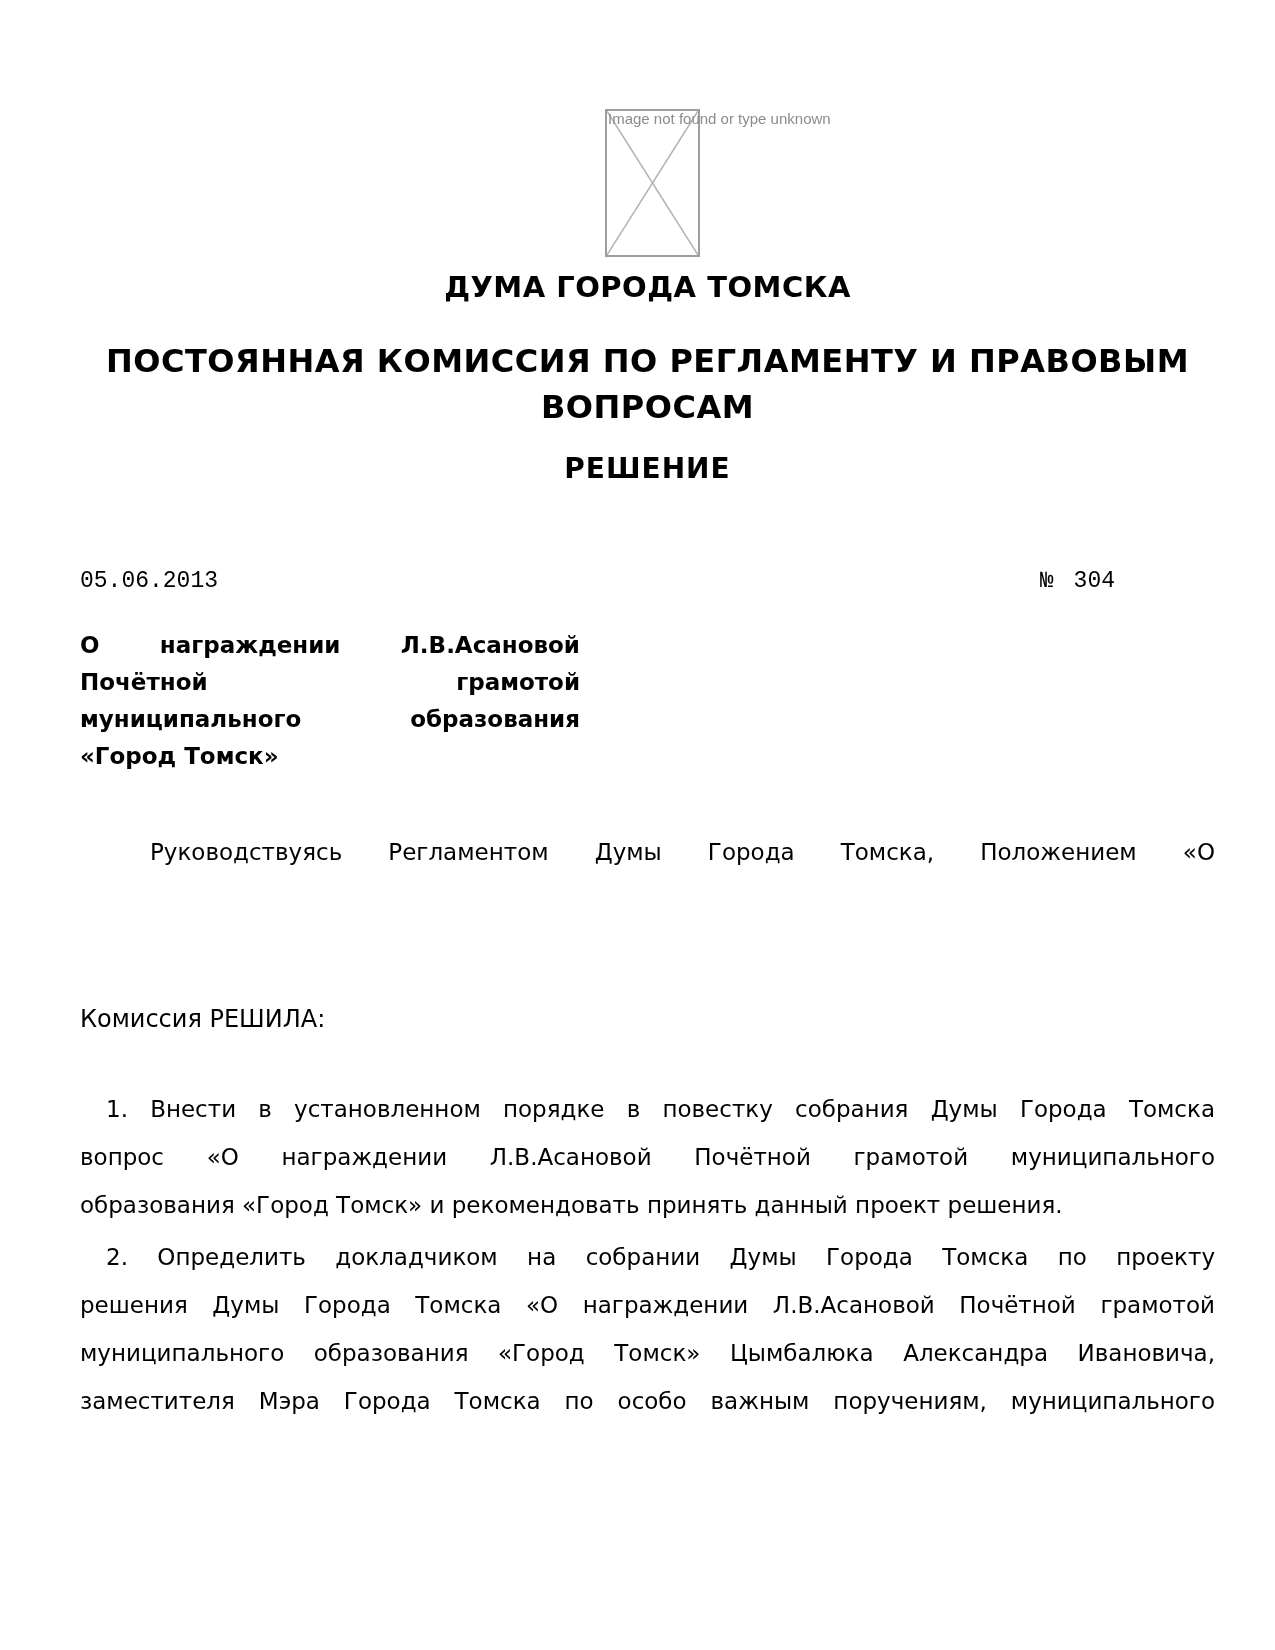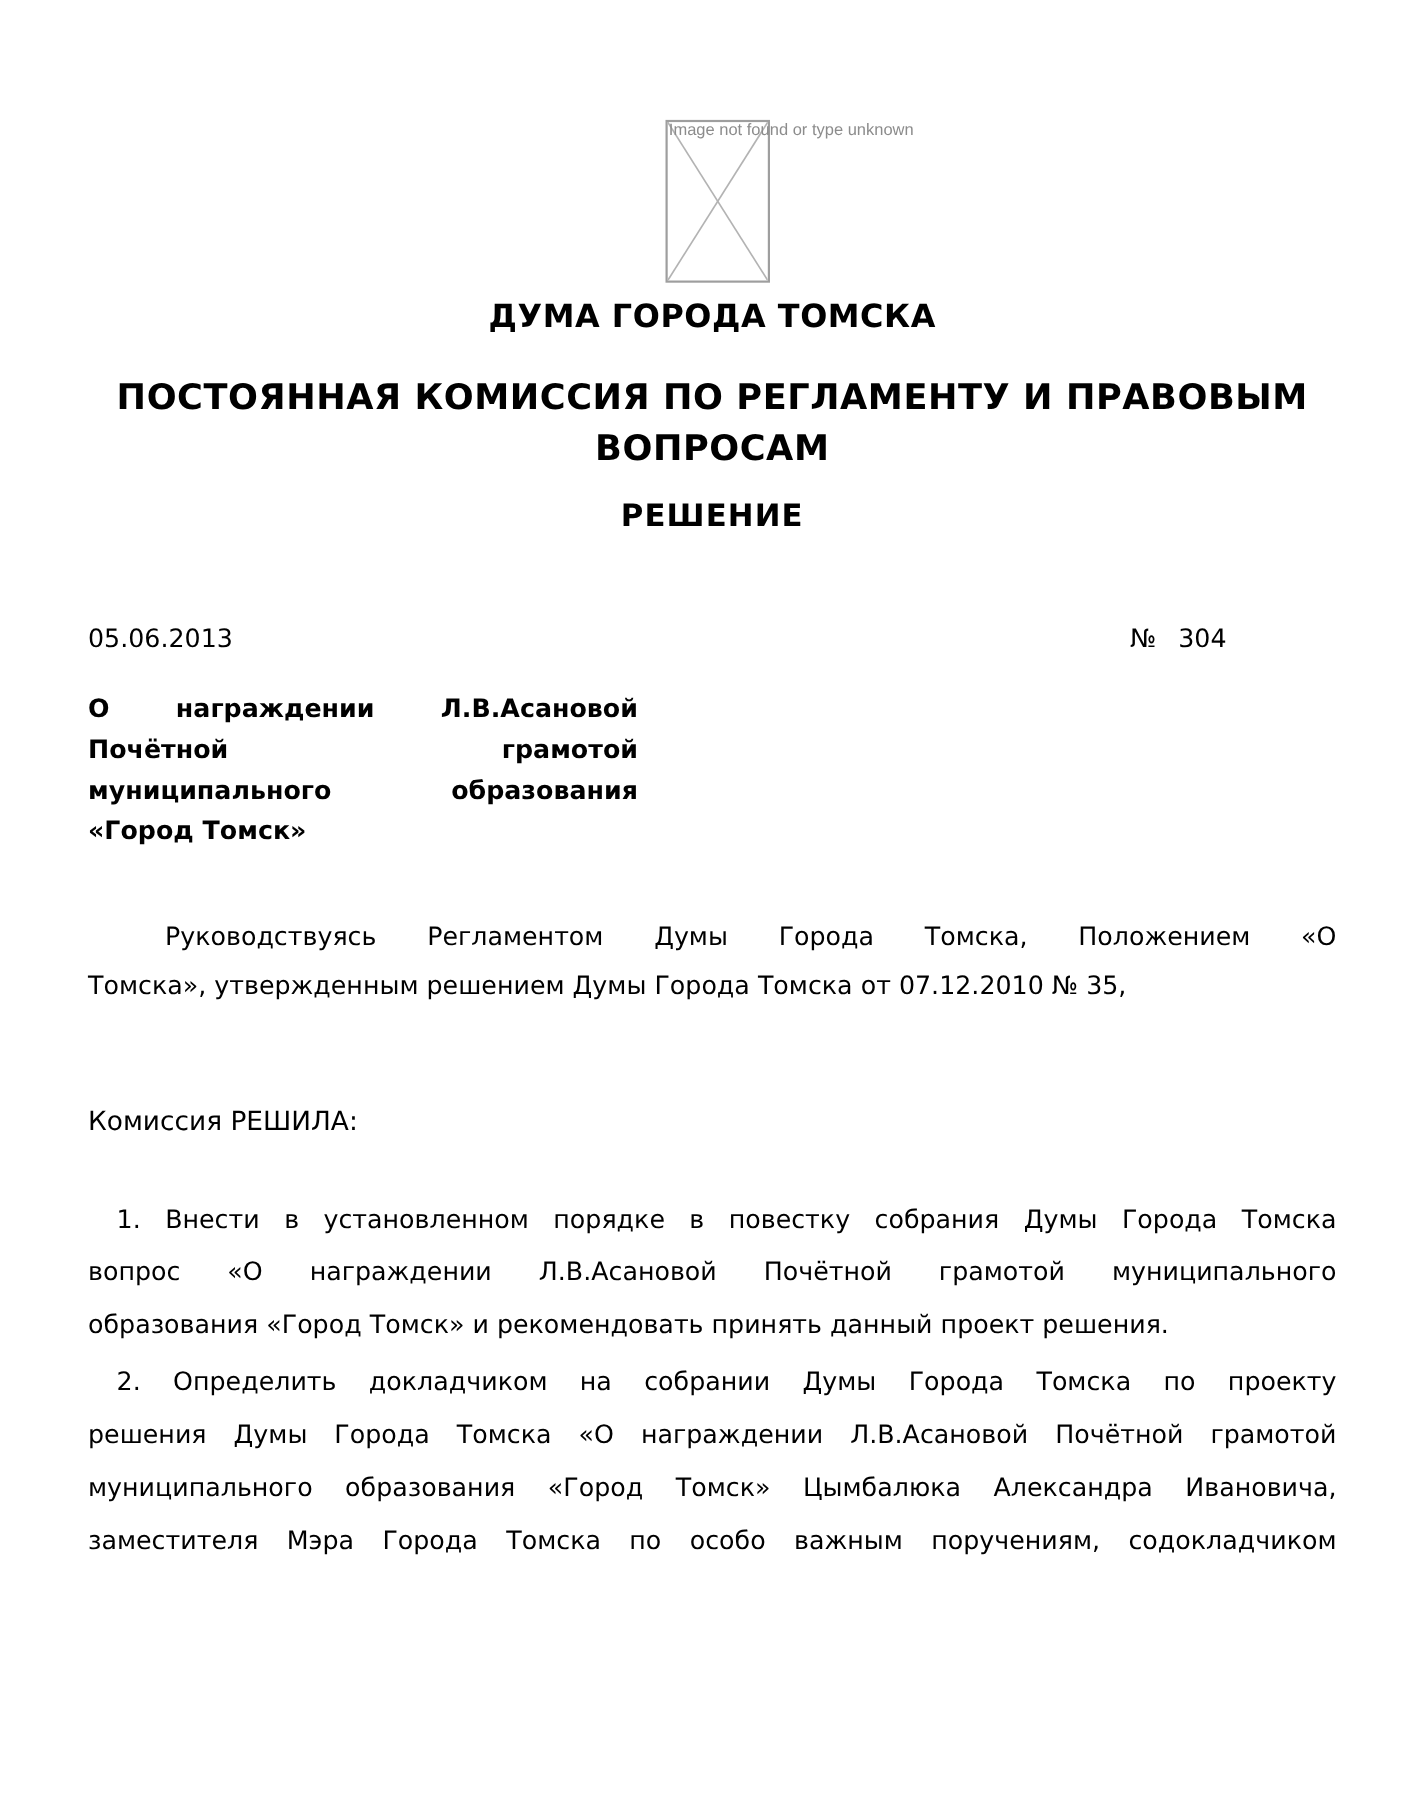--- a/index.html
+++ b/index.html
@@ -44,21 +44,21 @@
   .title3{
     position:absolute; left:80px; top:452px; width:1135px;
     text-align:center;
     font-size:28px; font-weight:bold; line-height:34px;
     letter-spacing:1px;
   }
   
   .meta-row{
     position:absolute; left:80px; top:566px; width:1135px;
     display:flex; justify-content:space-between; align-items:center;
-    font-size:23px; line-height:30px;
+    font-size:23px; line-height:30px;font-family:Liberation Mono, monospace;
   }
   .meta-num{ margin-right:100px; display:inline-flex; gap:20px; }
   
   .subject{
     position:absolute; left:80px; top:627px; width:500px;
     font-size:23px; font-weight:bold; line-height:37px;
   }
   
   .preamble{
     position:absolute; left:80px; top:830px; width:1135px;
@@ -111,32 +111,31 @@
 
   <div class="subject">
     <div class="jl">О награждении Л.В.Асановой</div>
     <div class="jl">Почётной грамотой</div>
     <div class="jl">муниципального образования</div>
     <div class="ll">«Город Томск»</div>
   </div>
 
   <div class="preamble">
     <div class="jl indent-par">Руководствуясь Регламентом Думы Города Томска, Положением «О</div>
-    <div class="ll">Томска», утвержденным решением Думы Города Томска от 07.12.2010 № 35,</div>
   </div>
 
   <div class="resheno">Комиссия РЕШИЛА:</div>
 
   <div class="item1">
     <div class="jl indent-item">1. Внести в установленном порядке в повестку собрания Думы Города Томска</div>
     <div class="jl">вопрос «О награждении Л.В.Асановой Почётной грамотой муниципального</div>
     <div class="ll">образования «Город Томск» и рекомендовать принять данный проект решения.</div>
   </div>
 
   <div class="item2">
     <div class="jl indent-item">2. Определить докладчиком на собрании Думы Города Томска по проекту</div>
     <div class="jl">решения Думы Города Томска «О награждении Л.В.Асановой Почётной грамотой</div>
     <div class="jl">муниципального образования «Город Томск» Цымбалюка Александра Ивановича,</div>
-    <div class="jl">заместителя Мэра Города Томска по особо важным поручениям, содокладчиком</div>
+    <div class="jl">заместителя Мэра Города Томска по особо важным поручениям, муниципального</div>
     <div class="ll">правовым вопросам Думы Города Томска.</div>
   </div>
 
 </div>
 
 </body></html>

